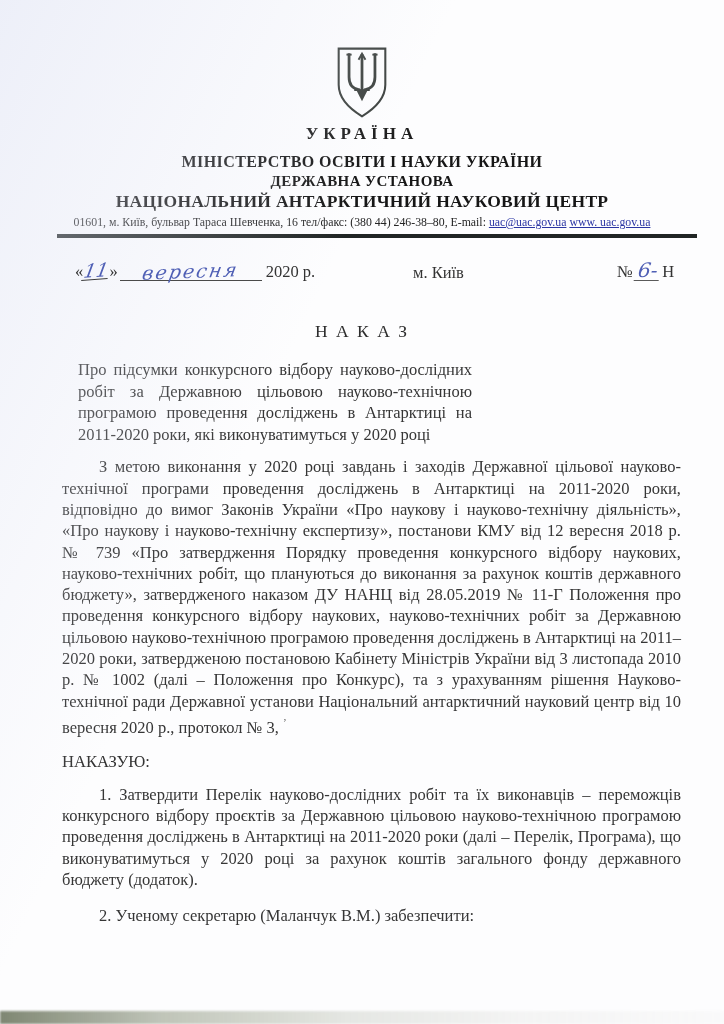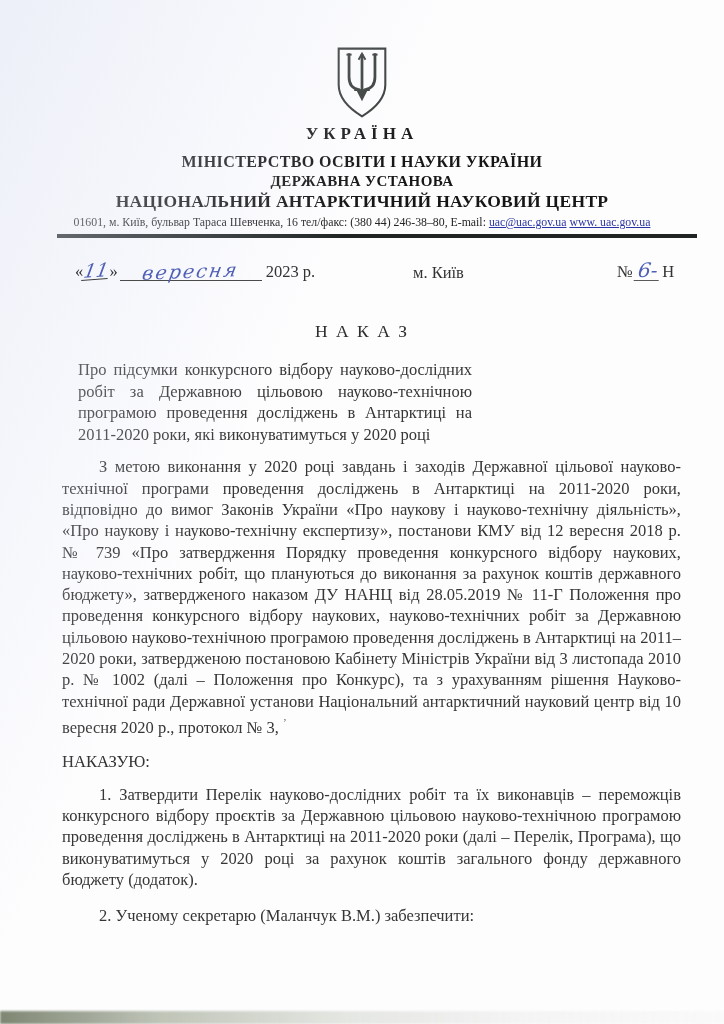--- a/index.html
+++ b/index.html
@@ -131,21 +131,21 @@
   <div class="inst-name">НАЦІОНАЛЬНИЙ АНТАРКТИЧНИЙ НАУКОВИЙ ЦЕНТР</div>
 
   <div class="contact">
     <span>01601, м. Київ, бульвар Тараса Шевченка, 16 тел/факс: (380 44) 246-38–80, E-mail: </span><span class="link">uac@uac.gov.ua</span><span> </span> <span class="link">www. uac.gov.ua</span>
   </div>
 
   <div class="rule"></div>
 
   <div class="date-row">
     <span class="d-left">
-      <span>«</span><span class="hw day-hw">11</span><span>»</span><span class="month-slot"><span class="hw month-hw">вересня</span></span><span>2023 р.</span>
+      <span>«</span><span class="hw day-hw">11</span><span>»</span><span class="month-slot"><span class="hw month-hw">вересня</span></span><span>2020 р.</span>
     </span>
     <span class="d-city">м. Київ</span>
     <span class="d-num">
       <span>№</span><span class="hw num-hw">6-</span><span>Н</span>
     </span>
   </div>
 
   <div class="order-title">Н А К А З</div>
 
   <div class="subject">Про підсумки конкурсного відбору науково-дослідних робіт за Державною цільовою науково-технічною програмою проведення досліджень в Антарктиці на 2011-2020 роки, які виконуватимуться у 2020 році</div>

